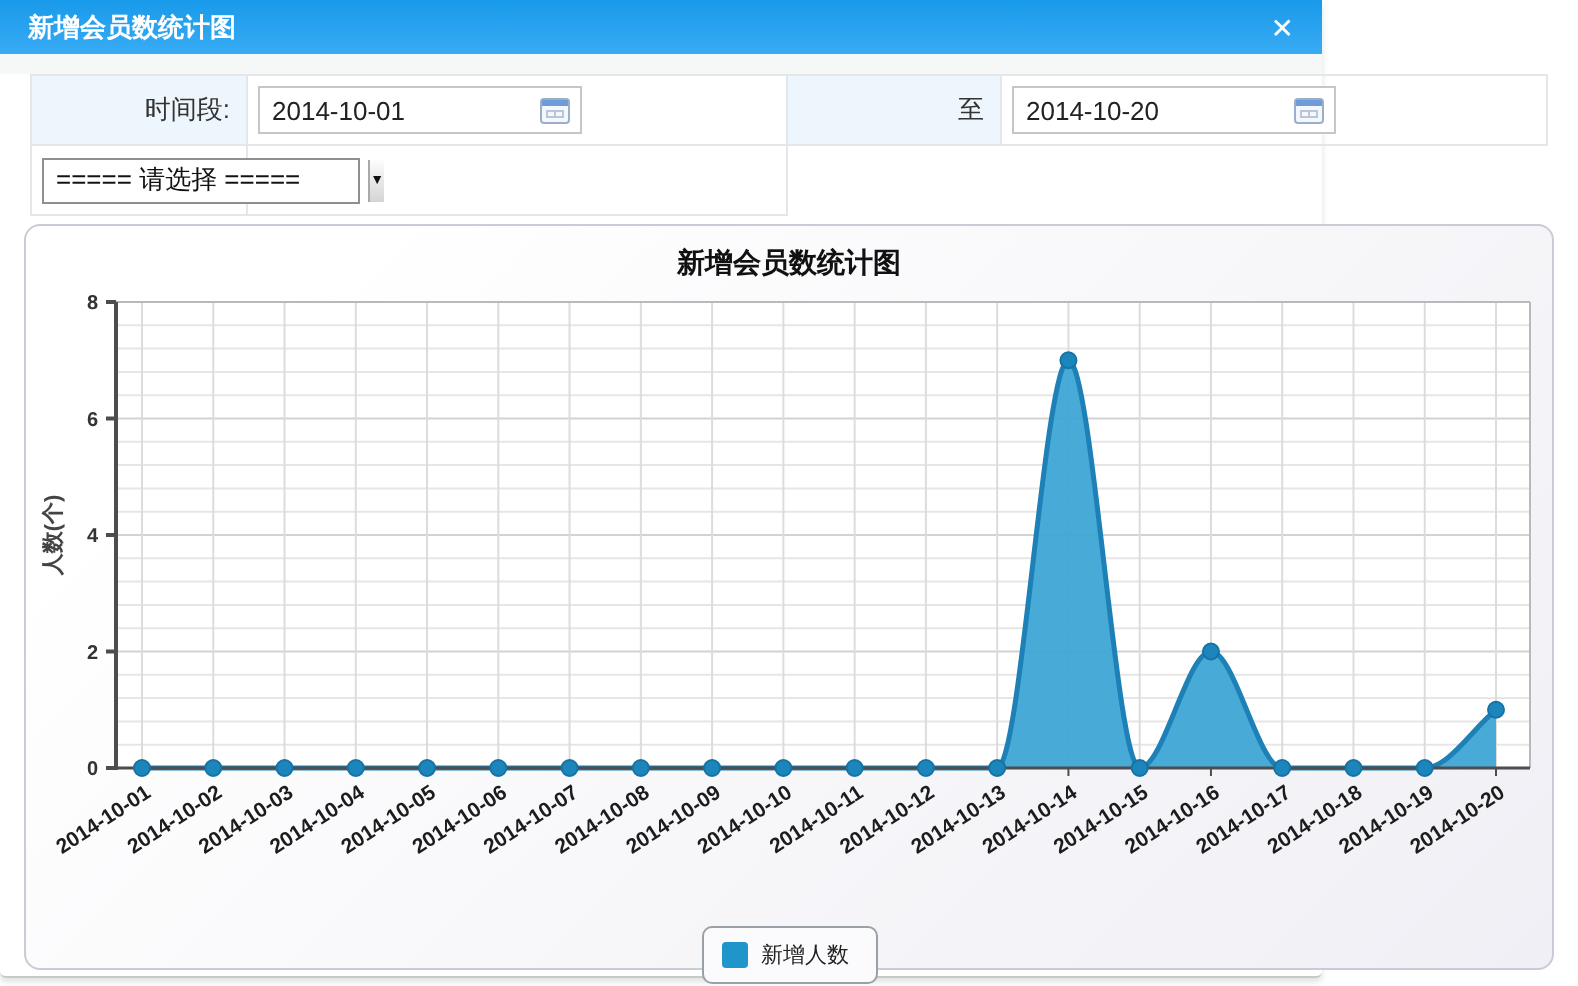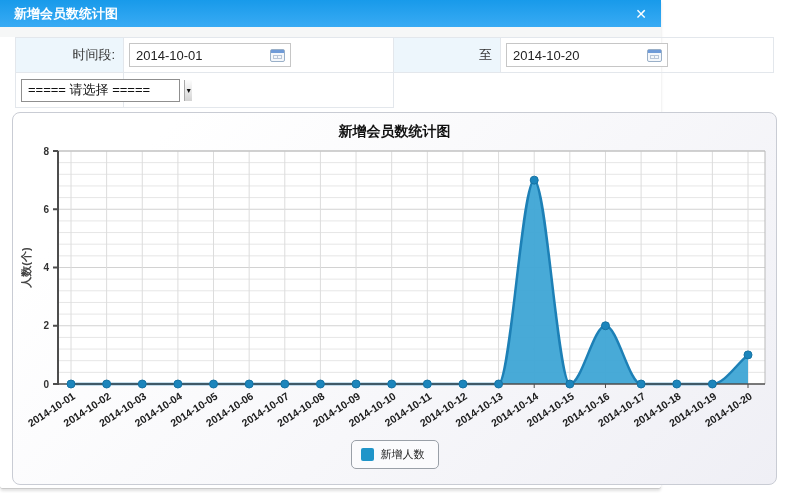--- a/index.html
+++ b/index.html
@@ -64,21 +64,21 @@
   .panel { position:absolute; left:12px; top:112px; width:765px; height:373px;
     border:1px solid #c9ccd4; border-radius:8px;
     background:linear-gradient(135deg,#ffffff 15%,#efeff5 100%); }
   .chart-title { position:absolute; left:0; top:10px; width:100%; text-align:center;
     font-size:14px; font-weight:bold; color:#111; }
   #chart { position:absolute; left:0; top:0; }
   .ytick  { font:600 10px "Liberation Sans","DejaVu Sans",sans-serif; fill:#333; }
   .xtick  { font:700 10.5px "Liberation Sans","DejaVu Sans",sans-serif; fill:#1c1c1c; }
   .ylabel { font:700 11px "Liberation Sans","DejaVu Sans",sans-serif; fill:#444; }
 
-  .legend { position:absolute; top:327px; left:50%; transform:translateX(-50%);
+  .legend { position:absolute; top:350px; left:50%; transform:translateX(-50%);
     display:flex; align-items:center; gap:7px; padding:6px 13px 6px 9px;
     border:1px solid #9aa0a8; border-radius:5px; background:#fbfbfd; }
   .swatch { width:13px; height:13px; border-radius:2px; display:inline-block; }
   .legend-text { font-size:11px; color:#222; }
 </style>
 </head>
 <body>
 
 <div class="dialog">
 

